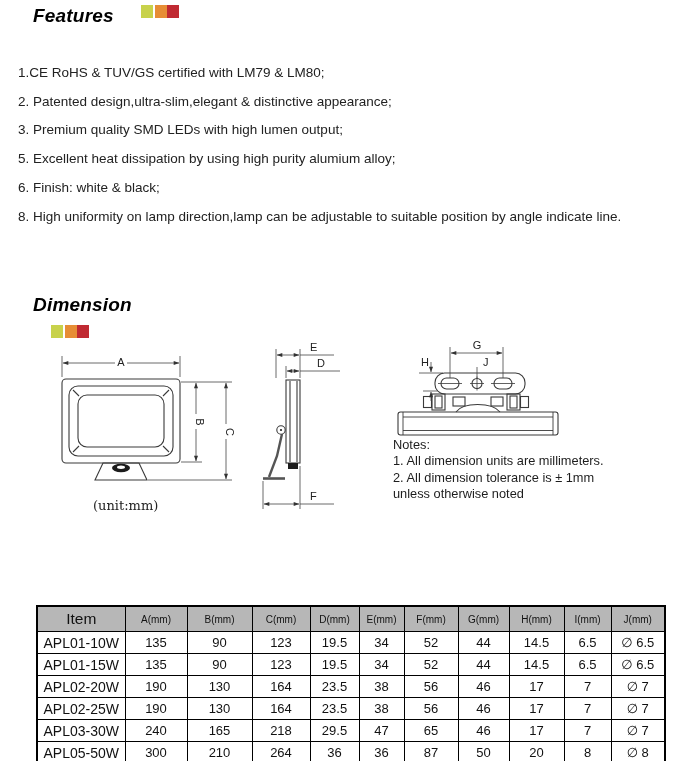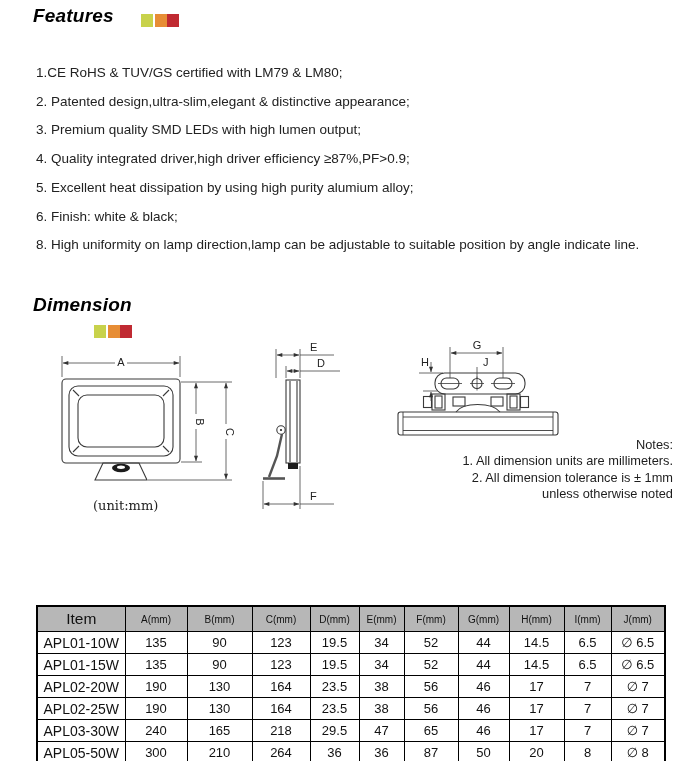--- a/index.html
+++ b/index.html
@@ -1,44 +1,44 @@
 <!DOCTYPE html>
 <html><head>
 <meta charset="utf-8">
 <style>
   html,body { margin:0; padding:0; background:#ffffff; }
   .page {
     position:relative; width:682px; height:761px; background:#ffffff;
     font-family:"Liberation Sans", sans-serif; color:#1f1f1f; overflow:hidden;
   }
   
-  .sec-head { position:absolute; left:33px; display:flex; align-items:flex-end;gap:9px; }
+  .sec-head { position:absolute; left:33px; display:flex; align-items:flex-start;gap:9px; }
   .sec-head h2 {
     margin:0; font-size:19px; font-style:italic; font-weight:bold; color:#000;
     letter-spacing:0.2px;
   }
   .squares { display:flex; margin-left:18px; }
   .sq { width:12px; height:13px; }
   .sq.g { margin-right:2px; }
   #features-head { top:5px; }
   #dimension-head { top:294px;flex-direction:column; }
   
   .features-list {
-    position:absolute; left:36px; top:59px; margin:0; padding:0; list-style:none;
+    position:absolute; left:18px; top:59px; margin:0; padding:0; list-style:none;
     font-size:13.5px; color:#222; width:630px;
   }
   .features-list li { line-height:28.7px; white-space:nowrap; }
   
   #drawing-svg { position:absolute; left:0; top:330px; }
   .dimtext { font-family:"Liberation Sans", sans-serif; font-size:11px; fill:#222; }
   .unittext { font-family:"DejaVu Serif", serif; font-size:13px; fill:#222; }
   
   .notes {
     position:absolute; left:393px; top:437px; font-size:12.8px; line-height:15.4px;
-    color:#1d1d1d; width:280px;text-align:right;
+    color:#1d1d1d; width:280px;
   }
   .notes .nt { margin:0 0 1px 0; }
   
   .dim-table-wrap { position:absolute; left:36px; top:565px; }
   table.dim-table {
     border-collapse:collapse; table-layout:fixed; width:628px;
     border:2px solid #000; background:#fff;margin-top:40px;
   }
   table.dim-table th, table.dim-table td {
     border:1px solid #000; text-align:center; vertical-align:middle;
@@ -62,21 +62,20 @@
       <span class="sq g" style="background: rgb(200, 210, 75);"></span>
       <span class="sq o" style="background: rgb(231, 141, 53);"></span>
       <span class="sq r" style="background: rgb(192, 42, 50);"></span>
     </span>
   </div>
 
   <ul class="features-list">
       <li>1.CE RoHS &amp; TUV/GS certified with LM79 &amp; LM80;</li>
       <li>2. Patented design,ultra-slim,elegant &amp; distinctive appearance;</li>
       <li>3. Premium quality SMD LEDs with high lumen output;</li>
-      <li>4. Quality integrated driver,high driver efficiency ≥87%,PF&gt;0.9;</li>
       <li>5. Excellent heat dissipation by using high purity alumium alloy;</li>
       <li>6. Finish: white &amp; black;</li>
       <li>8. High uniformity on lamp direction,lamp can be adjustable to suitable position by angle indicate line.</li>
     </ul>
 
   <div class="sec-head" id="dimension-head">
     <h2>Dimension</h2>
     <span class="squares">
       <span class="sq g" style="background: rgb(200, 210, 75);"></span>
       <span class="sq o" style="background: rgb(231, 141, 53);"></span>

